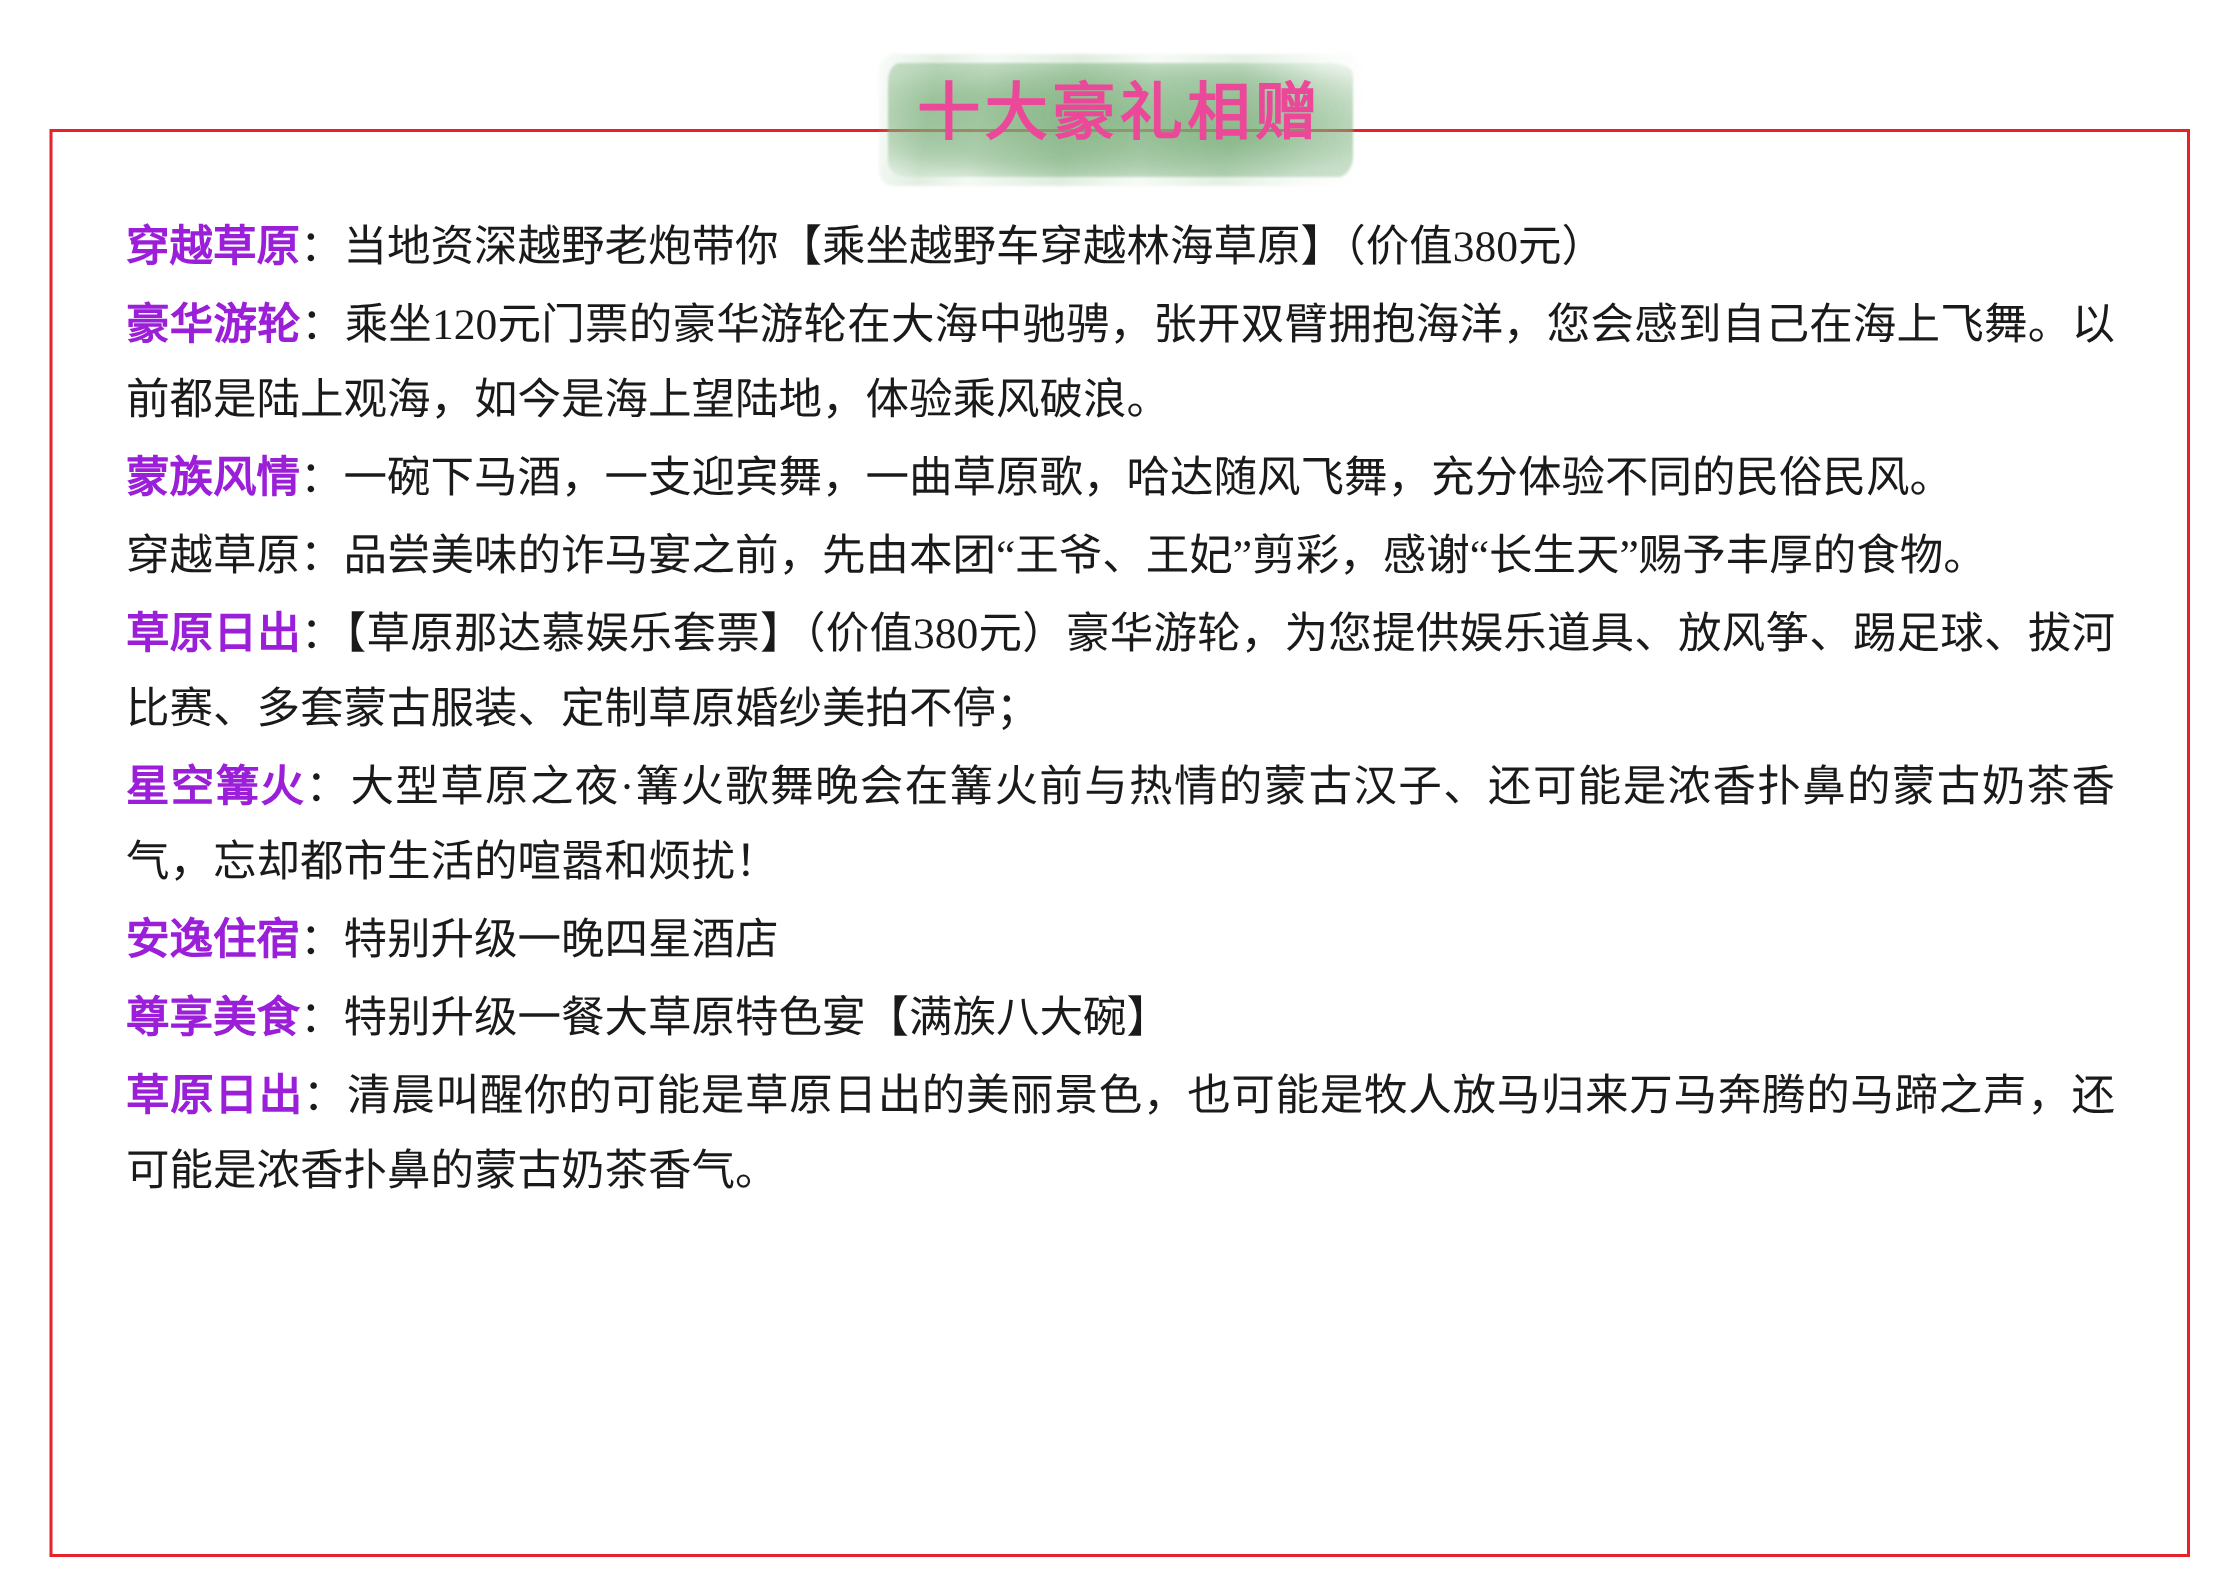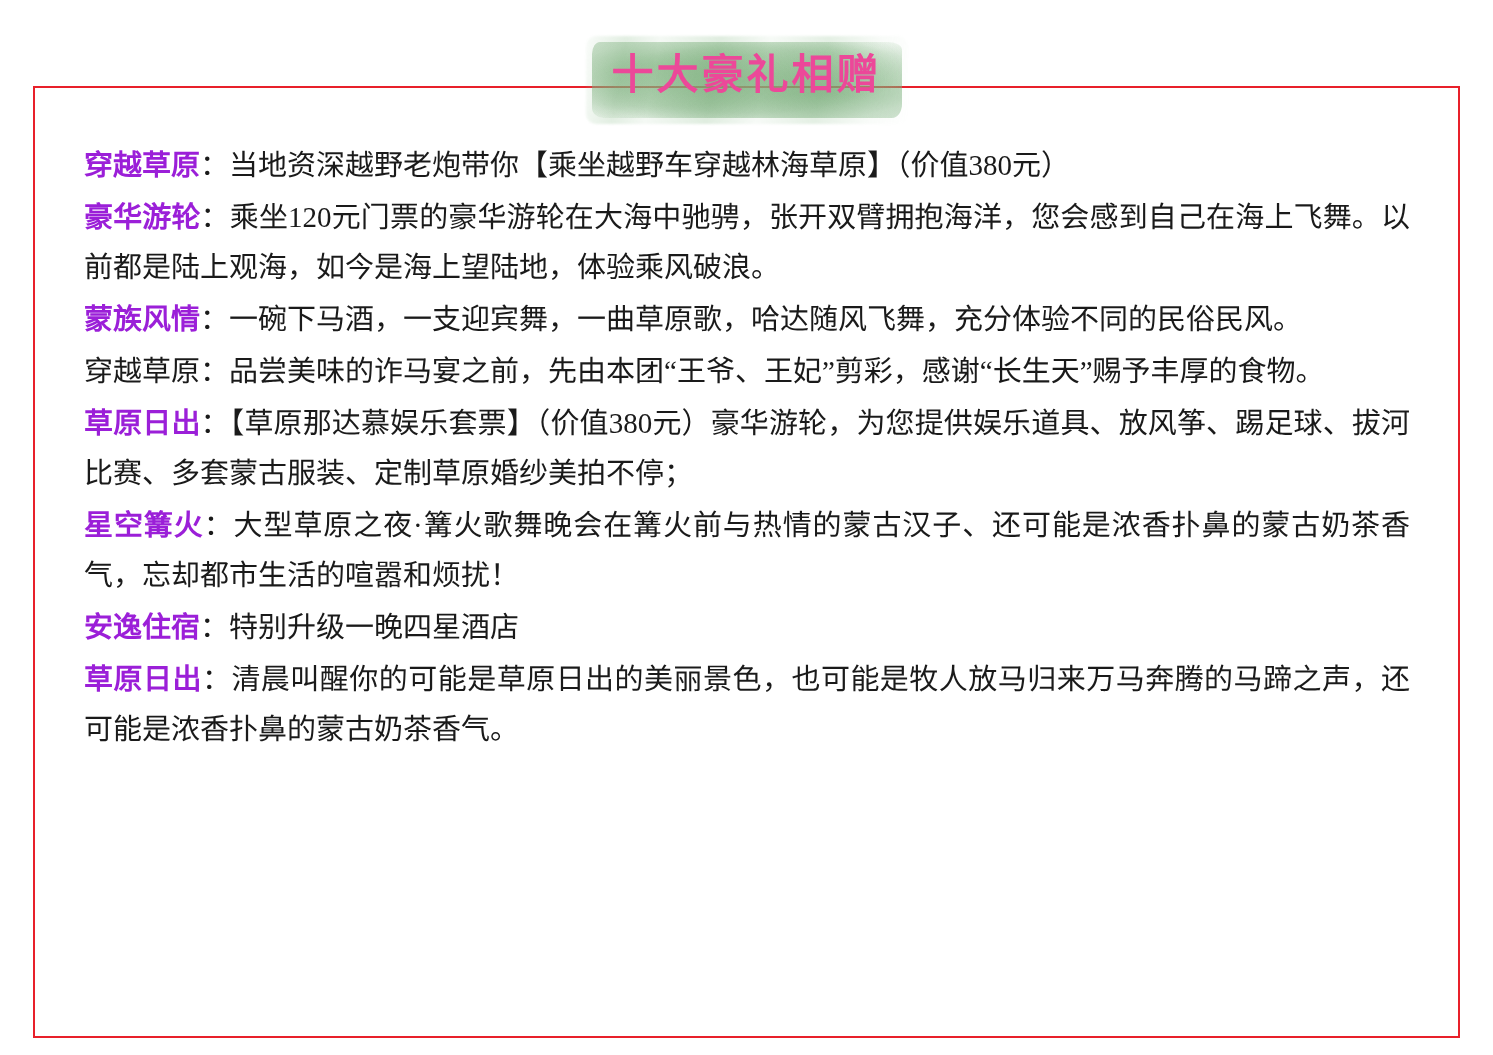--- a/index.html
+++ b/index.html
@@ -163,19 +163,22 @@
     </p>
 
     <p class="item">
       <span class="label accent">星空篝火</span><span class="sep">：</span><span class="body-text">大型草原之夜·篝火歌舞晚会在篝火前与热情的蒙古汉子、还可能是浓香扑鼻的蒙古奶茶香气，忘却都市生活的喧嚣和烦扰！</span>
     </p>
 
     <p class="item">
       <span class="label accent">安逸住宿</span><span class="sep">：</span><span class="body-text">特别升级一晚四星酒店</span>
     </p>
 
+    <p class="item">
+      <span class="label accent">尊享美食</span><span class="sep">：</span><span class="body-text">特别升级一餐大草原特色宴【满族八大碗】</span>
+    </p>
 
     <p class="item">
       <span class="label accent">草原日出</span><span class="sep">：</span><span class="body-text">清晨叫醒你的可能是草原日出的美丽景色，也可能是牧人放马归来万马奔腾的马蹄之声，还可能是浓香扑鼻的蒙古奶茶香气。</span>
     </p>
 
   </div>
 </div>
 
 </body></html>

